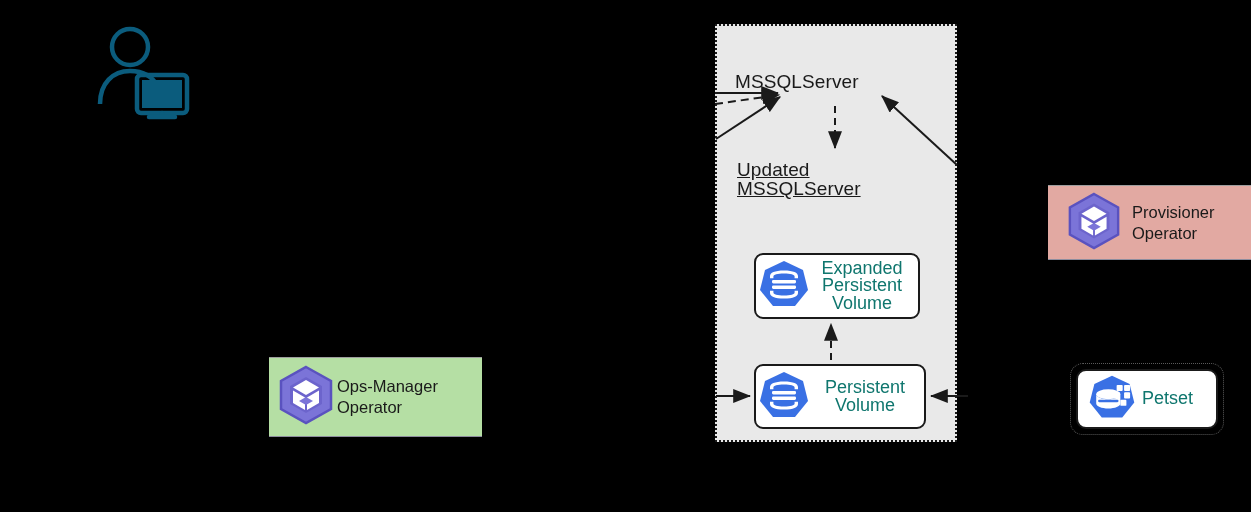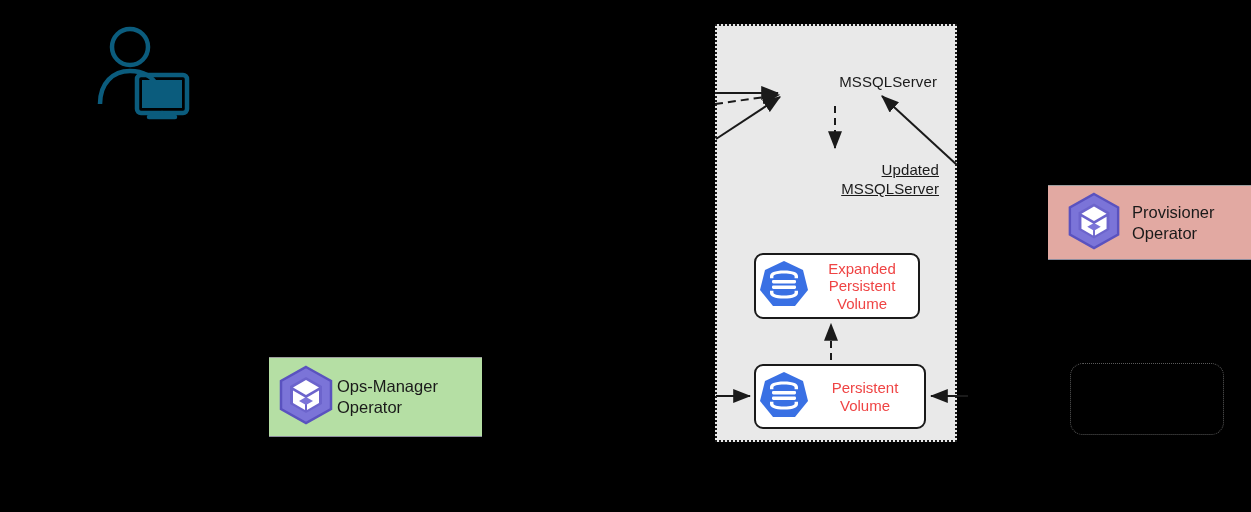--- a/index.html
+++ b/index.html
@@ -25,41 +25,41 @@
     height: 418px;
     background: #E9E9E9;
     border: 2px dotted #1A1A1A;
     box-sizing: border-box;
   }
 
   
   .plain-label {
     position: absolute;
     color: #1A1A1A;
-    font-size: 15px;
+    font-size: 19px;
     line-height: 19px;
-    text-align: right;
+    text-align: left;
     white-space: pre-line;
     letter-spacing: 0.1px;
   }
 
   
   .node-box {
     position: absolute;
     background: #FFFFFF;
     border: 2px solid #1A1A1A;
     border-radius: 9px;
     box-sizing: border-box;
     display: flex;
     align-items: center;
     justify-content: flex-start;
   }
   .node-box .node-label {
-    color: #ef4444;
-    font-size: 15px;
+    color: #0f766e;
+    font-size: 18px;
     line-height: 17.5px;
     text-align: center;
     white-space: pre-line;
     flex: 1;
     padding-right: 6px;
   }
   .node-icon {
     flex: 0 0 auto;
     display: block;
   }
@@ -237,20 +237,40 @@
         <polygon points="16,26.5 28,33.6 28,46 16,39" fill="#FFFFFF"></polygon>
         <polygon points="42,26.5 30,33.6 30,46 42,39" fill="#FFFFFF"></polygon>
         <polygon points="29,33 36,37 29,41 22,37" fill="#7B74D8"></polygon>
       </svg>
     </span>
     <span class="chip-label" style="padding-left:10px;">Provisioner
 Operator</span>
   </div>
 
   <div id="petset-halo"></div>
+  <div class="node-box" id="petset-box">
+    <span class="node-icon" style="margin-left:8px;">
+      <svg width="52" height="50" viewBox="0 0 56 52" xmlns="http://www.w3.org/2000/svg">
+        <polygon points="28,3 47,12 52,32 39,48 17,48 4,32 9,12" fill="#3970E4"></polygon>
+        <g fill="#FFFFFF">
+          <rect x="33" y="13" width="6.5" height="6.5" rx="1"></rect>
+          <rect x="41" y="13" width="6.5" height="6.5" rx="1"></rect>
+          <rect x="41" y="21" width="6.5" height="6.5" rx="1"></rect>
+          <rect x="37" y="29" width="6.5" height="6.5" rx="1"></rect>
+          <rect x="30" y="21" width="6.5" height="6.5" rx="1"></rect>
+          <ellipse cx="24" cy="23" rx="13" ry="5.4"></ellipse>
+          <path d="M11 23 L11 33 C11 36 16.8 38.4 24 38.4 C31.2 38.4 37 36 37 33 L37 23 C37 26 31.2 28.4 24 28.4 C16.8 28.4 11 26 11 23 Z"></path>
+        </g>
+        <g fill="#3970E4">
+          <rect x="13" y="29" width="22" height="2.6" rx="1.2"></rect>
+        </g>
+      </svg>
+    </span>
+    <span class="node-label" style="text-align:left; padding-left:4px;">Petset</span>
+  </div>
 
   <svg id="arrow-layer" xmlns="http://www.w3.org/2000/svg">
     <defs>
       <marker id="arrowhead-solid" markerWidth="9" markerHeight="7" refX="8.4" refY="3.5" orient="auto" markerUnits="strokeWidth">
         <polygon points="0 0, 9 3.5, 0 7" fill="#1A1A1A"></polygon>
       </marker>
       <marker id="arrowhead-dashed" markerWidth="9" markerHeight="7" refX="8.4" refY="3.5" orient="auto" markerUnits="strokeWidth">
         <polygon points="0 0, 9 3.5, 0 7" fill="#1A1A1A"></polygon>
       </marker>
     </defs>

